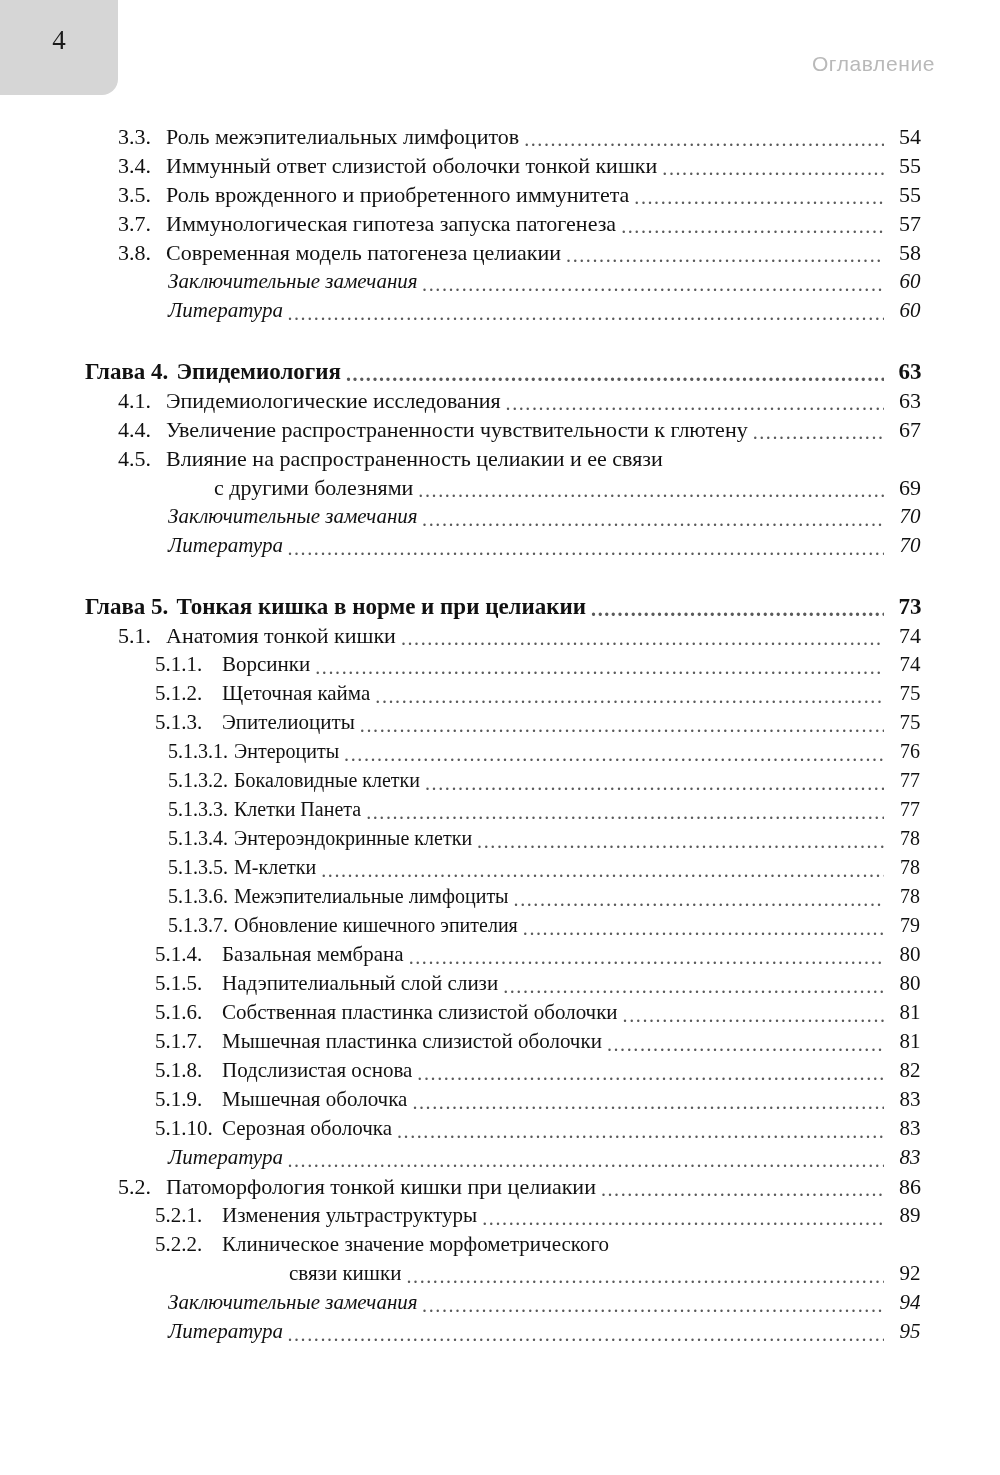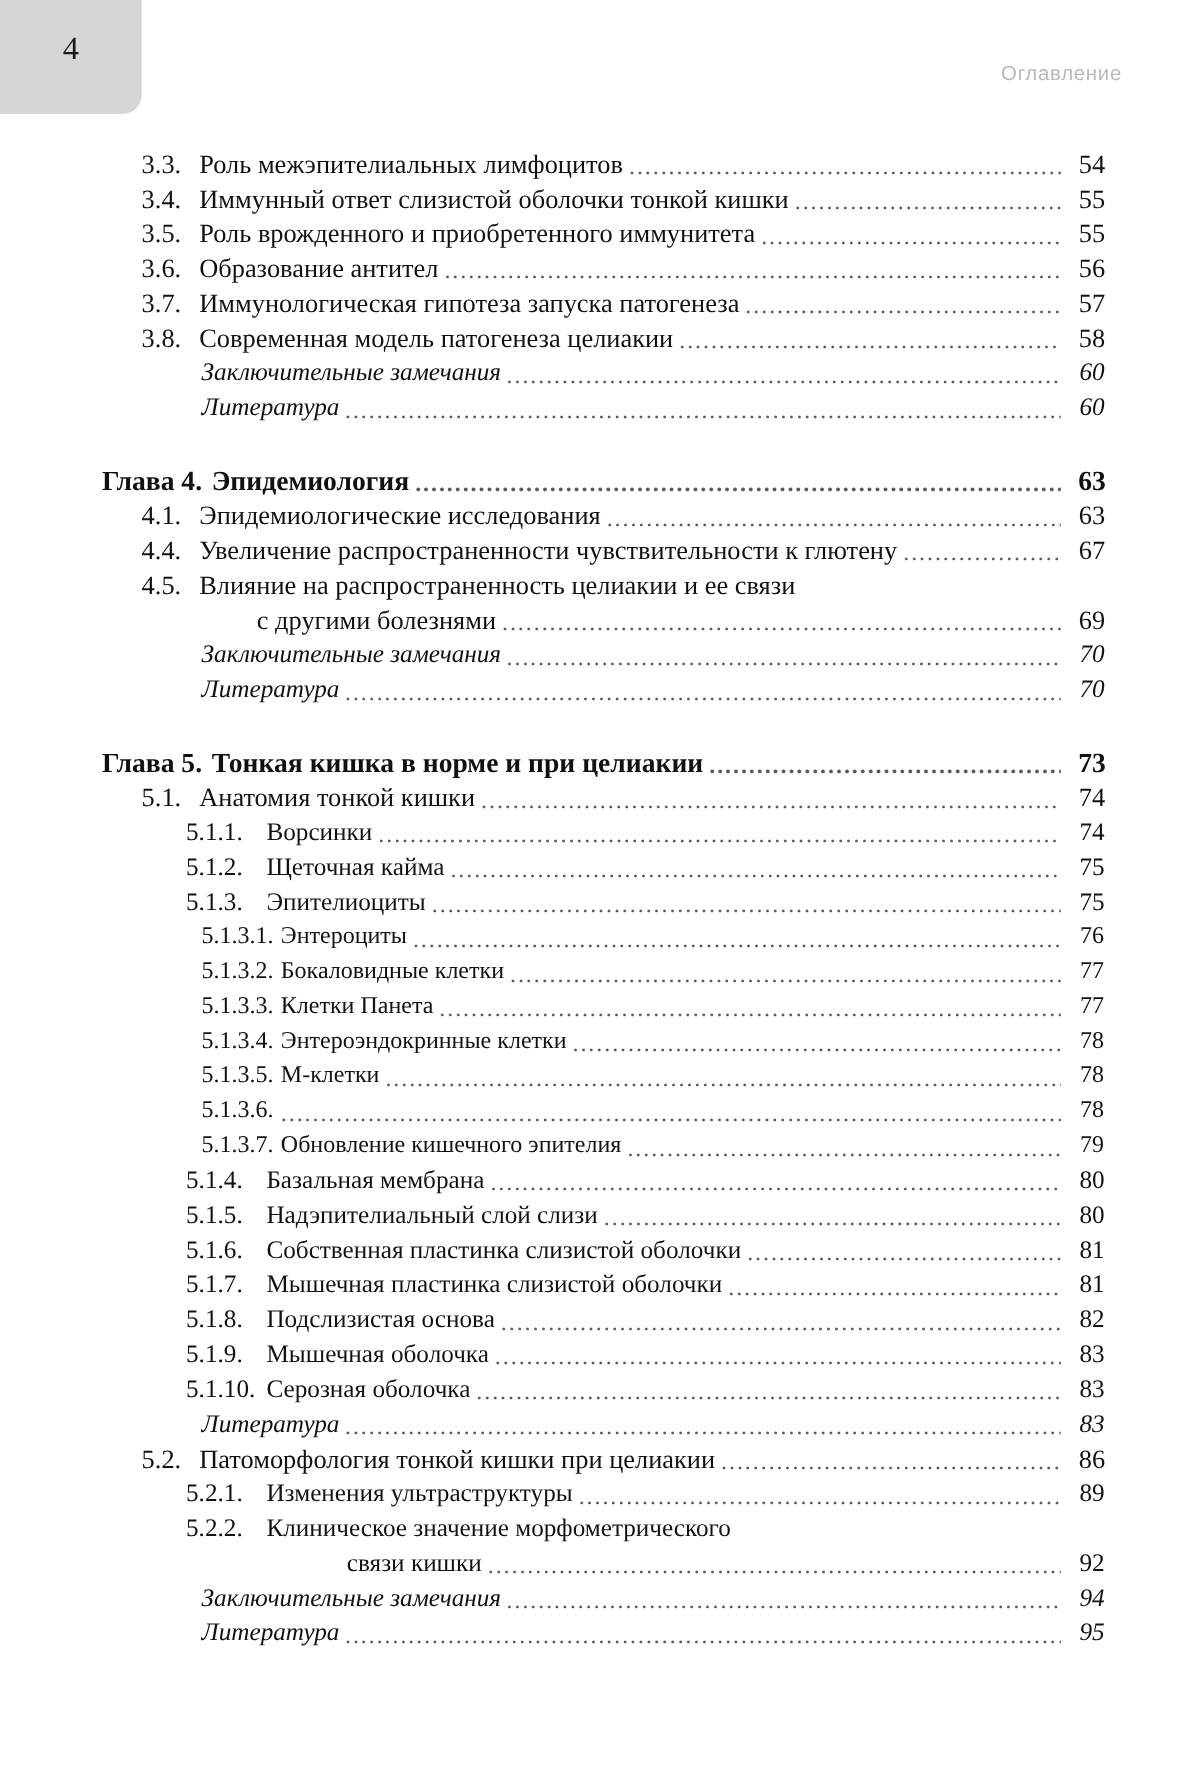--- a/index.html
+++ b/index.html
@@ -39,21 +39,21 @@
     font-family: "Liberation Serif", "DejaVu Serif", serif;
     font-size: 27px;
     color: #1a1a1a;
     line-height: 1;
   }
   .running-head {
     position: absolute;
     right: 65px;
     top: 52px;
     font-family: "Liberation Sans", "DejaVu Sans", sans-serif;
-    font-size: 17px;
+    font-size: 21px;
     letter-spacing: 0.6px;
     color: #b9b9b9;
     white-space: nowrap;
   }
 
   
   #toc {
     position: absolute;
     left: 0;
     top: 122px;
@@ -161,26 +161,20 @@
         <span class="leader"></span>
         <span class="page">55</span>
       </div>
       <div class="toc-entry level-2">
         <span class="num">3.5.</span>
         <span class="label">Роль врожденного и приобретенного иммунитета</span>
         <span class="leader"></span>
         <span class="page">55</span>
       </div>
       <div class="toc-entry level-2">
-        <span class="num">3.6.</span>
-        <span class="label">Образование антител</span>
-        <span class="leader"></span>
-        <span class="page">56</span>
-      </div>
-      <div class="toc-entry level-2">
         <span class="num">3.7.</span>
         <span class="label">Иммунологическая гипотеза запуска патогенеза</span>
         <span class="leader"></span>
         <span class="page">57</span>
       </div>
       <div class="toc-entry level-2">
         <span class="num">3.8.</span>
         <span class="label">Современная модель патогенеза целиакии</span>
         <span class="leader"></span>
         <span class="page">58</span>
@@ -298,20 +292,21 @@
         <span class="page">78</span>
       </div>
       <div class="toc-entry level-4">
         <span class="num">5.1.3.5.</span>
         <span class="label">М-клетки</span>
         <span class="leader"></span>
         <span class="page">78</span>
       </div>
       <div class="toc-entry level-4">
         <span class="num">5.1.3.6.</span>
+        <span class="label">Межэпителиальные лимфоциты</span>
         <span class="leader"></span>
         <span class="page">78</span>
       </div>
       <div class="toc-entry level-4">
         <span class="num">5.1.3.7.</span>
         <span class="label">Обновление кишечного эпителия</span>
         <span class="leader"></span>
         <span class="page">79</span>
       </div>
       <div class="toc-entry level-3">

